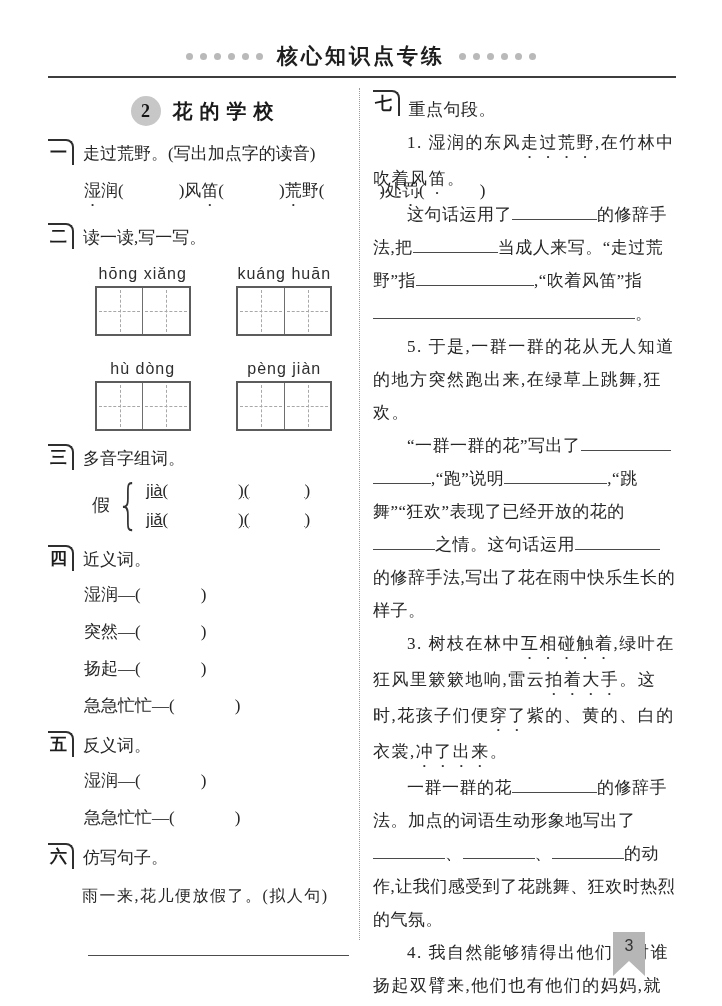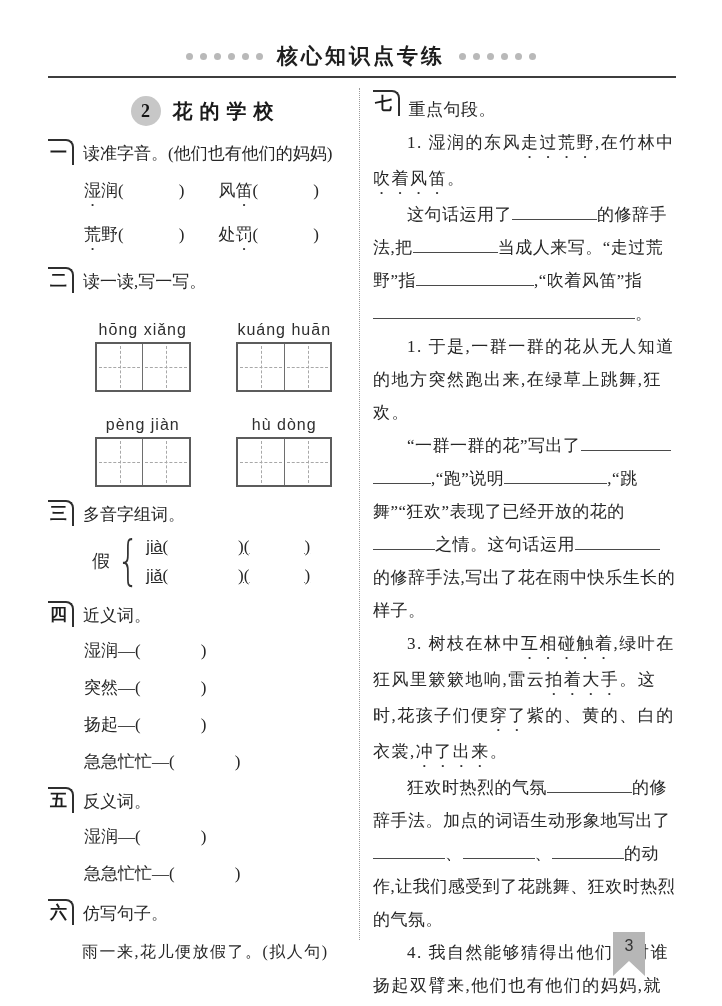--- a/index.html
+++ b/index.html
@@ -27,25 +27,25 @@
   
   .sec-head { display:flex; align-items:flex-start; gap:9px; margin-top:13px; }
   .sec-marker { font-weight:bold; font-size:17px; line-height:19px;
     padding:2px 5px 3px 2px; border-top:2px solid #2f2f2f; border-right:2px solid #2f2f2f;
     border-top-right-radius:8px; color:#1d1d1d; }
   .sec-title { font-size:17px; padding-top:3px; }
   
   .em { -webkit-text-emphasis:filled dot #333; -webkit-text-emphasis-position:under;
         text-emphasis:filled dot #333; text-emphasis-position:under right; }
   
-  .s1-grid { display:grid; grid-template-columns:1fr 1fr; row-gap:11px; margin:12px 0 0 36px; font-size:17px; }
+  .s1-grid { display:grid; grid-template-columns:1fr 1fr 1fr 1fr; row-gap:11px; margin:12px 0 0 36px; font-size:17px; }
   .s1-item { line-height:28px; white-space:nowrap; }
   .gap { display:inline-block; } .g55{width:55px;} .g60{width:60px;} .g70{width:70px;}
   
-  .pin-grid { display:grid; grid-template-columns:1fr 1fr; column-gap:24px; row-gap:24px; margin:28px 10px 0 36px;text-align:center; }
+  .pin-grid { display:grid; grid-template-columns:1fr 1fr; column-gap:24px; row-gap:24px; margin:16px 10px 0 36px;text-align:center; }
   .pin-item { display:flex; flex-direction:column; align-items:center; }
   .pin-label { font-family:"Liberation Sans","DejaVu Sans",sans-serif; font-size:16px; color:#2e2e2e;
     margin-bottom:3px; letter-spacing:1px; }
   .tian { display:flex; width:92px; height:46px; border:2px solid #5c5c5c; box-sizing:content-box; }
   .cell { flex:1; position:relative; }
   .cell + .cell { border-left:1px solid #6e6e6e; }
   .cell::before { content:""; position:absolute; left:50%; top:2px; bottom:2px; border-left:1px dashed #a8a8a8; }
   .cell::after  { content:""; position:absolute; top:50%; left:2px; right:2px; border-top:1px dashed #a8a8a8; }
   
   .duoyin { display:flex; align-items:center; margin:8px 0 0 44px; }
@@ -105,21 +105,21 @@
 
     <div class="col-left">
 
       <div class="lesson-title">
         <span class="num-circle">2</span>
         <span class="lesson-name">花的学校</span>
       </div>
 
       <div class="sec-head">
         <span class="sec-marker">一</span>
-        <span class="sec-title">读准字音。(他们也有他们的妈妈)</span>
+        <span class="sec-title">走过荒野。(写出加点字的读音)</span>
       </div>
       <div class="s1-grid">
         <div class="s1-item"><span></span><span class="em">湿</span><span>润</span><span>(</span><span class="gap g55"></span><span>)</span></div>
         <div class="s1-item"><span>风</span><span class="em">笛</span><span></span><span>(</span><span class="gap g55"></span><span>)</span></div>
         <div class="s1-item"><span></span><span class="em">荒</span><span>野</span><span>(</span><span class="gap g55"></span><span>)</span></div>
         <div class="s1-item"><span>处</span><span class="em">罚</span><span></span><span>(</span><span class="gap g55"></span><span>)</span></div>
       </div>
 
       <div class="sec-head">
         <span class="sec-marker">二</span>
@@ -134,28 +134,28 @@
             </div>
         </div>
         <div class="pin-item">
           <div class="pin-label">kuáng huān</div>
           <div class="tian">
               <div class="cell"></div>
               <div class="cell"></div>
             </div>
         </div>
         <div class="pin-item">
+          <div class="pin-label">hù dòng</div>
+          <div class="tian">
+              <div class="cell"></div>
+              <div class="cell"></div>
+            </div>
+        </div>
+        <div class="pin-item">
           <div class="pin-label">pèng jiàn</div>
-          <div class="tian">
-              <div class="cell"></div>
-              <div class="cell"></div>
-            </div>
-        </div>
-        <div class="pin-item">
-          <div class="pin-label">hù dòng</div>
           <div class="tian">
               <div class="cell"></div>
               <div class="cell"></div>
             </div>
         </div>
       </div>
 
       <div class="sec-head">
         <span class="sec-marker">三</span>
         <span class="sec-title">多音字组词。</span>
@@ -204,27 +204,27 @@
 
       <div class="sec-head" style="margin-top:2px;">
         <span class="sec-marker">七</span>
         <span class="sec-title">重点句段。</span>
       </div>
 
       <p class="kai"><span>1. 湿润的东风</span><span class="em">走过荒野</span><span>,在竹林中</span><span class="em">吹着风笛</span><span>。</span></p>
 
       <p><span>这句话运用了</span><span class="blank b85"></span><span>的修辞手法,把</span><span class="blank b85"></span><span>当成人来写。“走过荒野”指</span><span class="blank b118"></span><span>,“吹着风笛”指</span><span class="blank b262"></span><span>。</span></p>
 
-      <p class="kai">1. 于是,一群一群的花从无人知道的地方突然跑出来,在绿草上跳舞,狂欢。</p>
+      <p class="kai">5. 于是,一群一群的花从无人知道的地方突然跑出来,在绿草上跳舞,狂欢。</p>
 
       <p><span>“一群一群的花”写出了</span><span class="blank b90"></span><span class="blank b58"></span><span>,“跑”说明</span><span class="blank b103"></span><span>,“跳舞”“狂欢”表现了已经开放的花的</span><span class="blank b62"></span><span>之情。这句话运用</span><span class="blank b85"></span><span>的修辞手法,写出了花在雨中快乐生长的样子。</span></p>
 
       <p class="kai"><span>3. 树枝在林中</span><span class="em">互相碰触着</span><span>,绿叶在狂风里簌簌地响,雷云</span><span class="em">拍着大手</span><span>。这时,花孩子们便</span><span class="em">穿了</span><span>紫的、黄的、白的衣裳,</span><span class="em">冲了出来</span><span>。</span></p>
 
-      <p><span>狂欢时热烈的气氛</span><span class="blank b85"></span><span>的修辞手法。加点的词语生动形象地写出了</span><span class="blank b72"></span><span>、</span><span class="blank b72"></span><span>、</span><span class="blank b72"></span><span>的动作,让我们感受到了花跳舞、狂欢时热烈的气氛。</span></p>
+      <p><span>一群一群的花</span><span class="blank b85"></span><span>的修辞手法。加点的词语生动形象地写出了</span><span class="blank b72"></span><span>、</span><span class="blank b72"></span><span>、</span><span class="blank b72"></span><span>的动作,让我们感受到了花跳舞、狂欢时热烈的气氛。</span></p>
 
       <p class="kai">4. 我自然能够猜得出他们是对谁扬起双臂来,他们也有他们的妈妈,就像</p>
     </div>
   </div>
 
   <div class="bookmark">
     <span>3</span>
   </div>
 </div>
 

